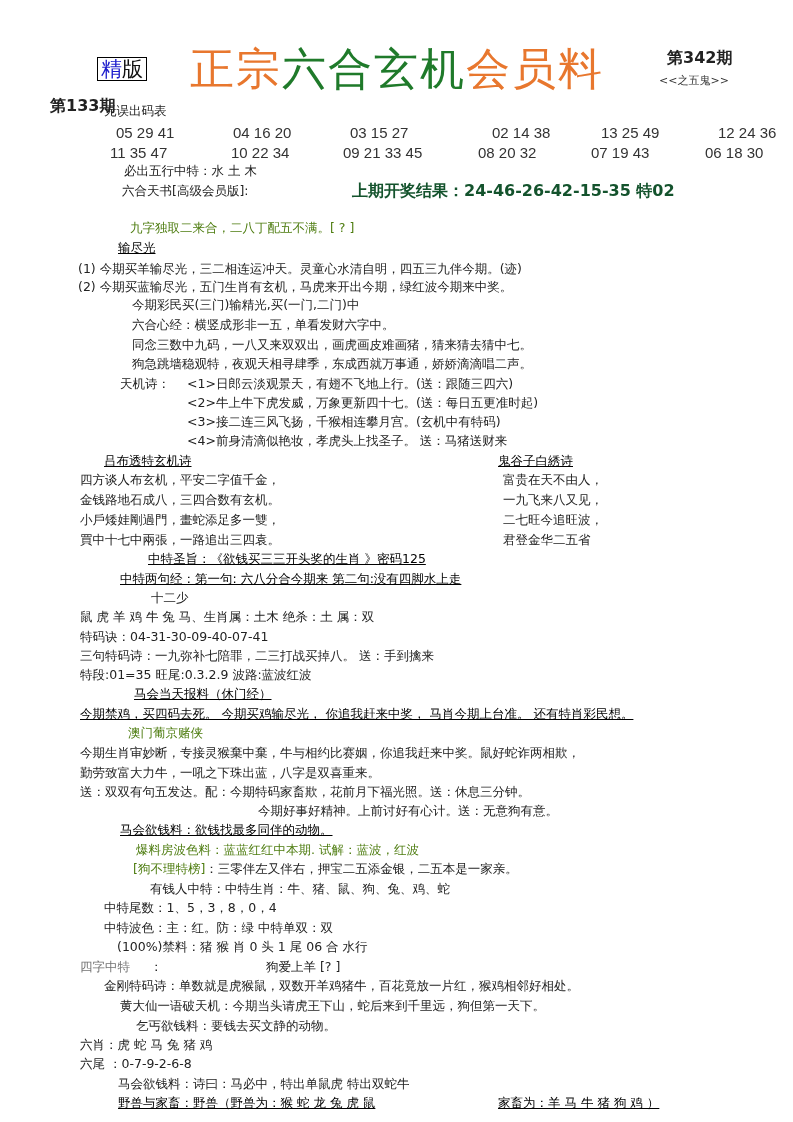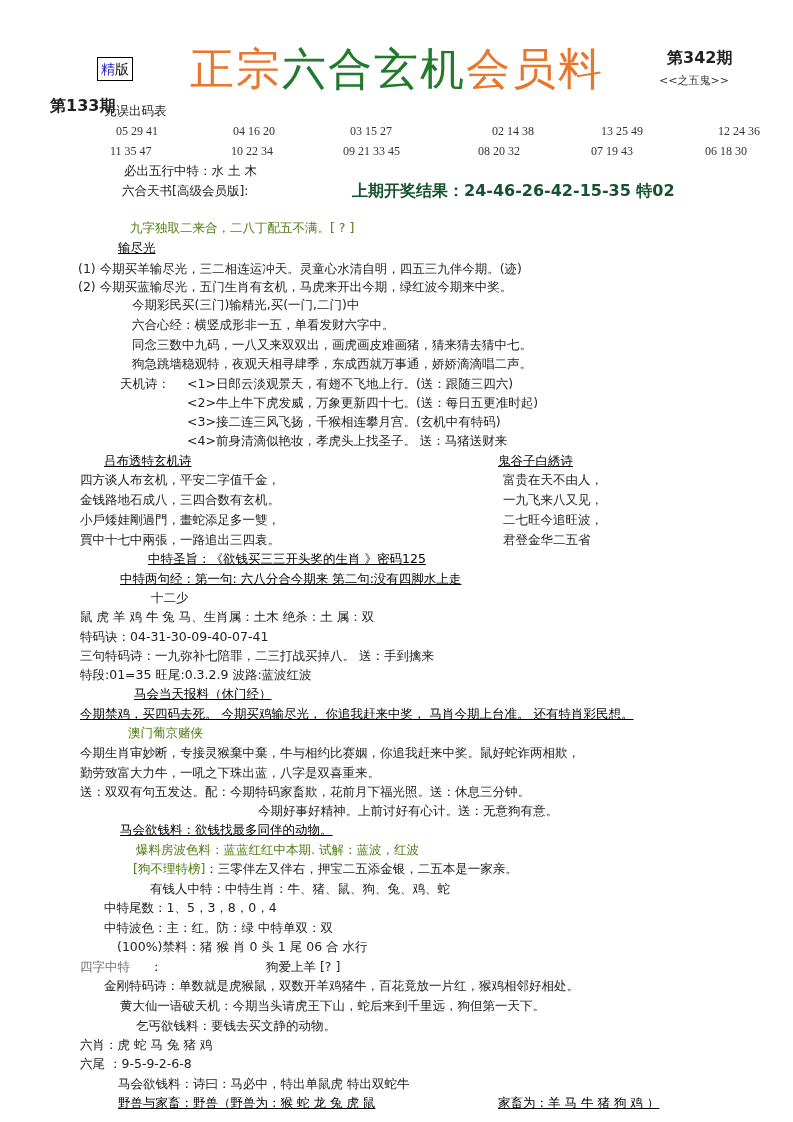--- a/index.html
+++ b/index.html
@@ -1,29 +1,29 @@
 <!DOCTYPE html>
 <html><head>
 <meta charset="utf-8">
 <style>
   html, body { margin:0; padding:0; background:#ffffff; }
   body { width:793px; height:1122px; position:relative; overflow:hidden;
          font-family:"DejaVu Sans", sans-serif; color:#222; font-size:12.5px; }
   .abs { position:absolute; white-space:nowrap; }
-  .badge { left:97px; top:57px; border:1px solid #000; padding:1px 3px; font-size:14px; line-height:20px; }
+  .badge { left:97px; top:57px; border:1px solid #000; padding:1px 3px; font-size:21px; line-height:20px; }
   .badge .b1 { color:#1a1acc; }
   .badge .b2 { color:#111; }
   .title { left:190px; top:42px; font-family:"DejaVu Serif", serif; font-size:44px; letter-spacing:2px; line-height:54px; }
   .t-or { color:#e8772e;margin-top:42px; }
   .t-gr { color:#1f7a2a;margin-top:8px; }
   .issue-r { left:667px; top:48px; font-weight:bold; font-size:16px; }
   .issue-sub { left:659px; top:73px; font-size:11px; color:#333; }
   .issue-l { left:50px; top:96px; font-weight:bold; font-size:16px; }
   .subhead { left:104px; top:103px; font-size:12.5px; }
-  .num { font-family:Liberation Serif, serif; font-size:12px; color:#333; }
+  .num { font-family:Liberation Sans, sans-serif; font-size:15px; color:#333; }
   .red { color:#737373; }
   .pink { color:#000000;text-decoration:underline; }
   .navy { color:#4d7c0f; }
   .result { left:352px; top:181px; color:#14532d; font-size:16px; font-weight:bold; }
 </style>
 </head>
 <body>
 
 <div class="abs badge"><span class="b1">精</span><span class="b2">版</span></div>
 
@@ -103,16 +103,16 @@
 <div class="abs" style="left:104px;top:920px">中特波色：主：红。防：绿 中特单双：双</div>
 <div class="abs" style="left:117px;top:939px">(100%)禁料：猪 猴 肖 0 头 1 尾 06 合 水行</div>
 
 <div class="abs red" style="left:80px;top:959px">四字中特</div>
 <div class="abs" style="left:150px;top:959px">：</div>
 <div class="abs" style="left:266px;top:959px">狗爱上羊 [? ]</div>
 <div class="abs" style="left:104px;top:978px">金刚特码诗：单数就是虎猴鼠，双数开羊鸡猪牛，百花竟放一片红，猴鸡相邻好相处。</div>
 <div class="abs" style="left:120px;top:998px">黄大仙一语破天机：今期当头请虎王下山，蛇后来到千里远，狗但第一天下。</div>
 <div class="abs" style="left:136px;top:1018px">乞丐欲钱料：要钱去买文静的动物。</div>
 <div class="abs" style="left:80px;top:1037px">六肖：虎 蛇 马 兔 猪 鸡</div>
-<div class="abs" style="left:80px;top:1056px">六尾 ：9-5-9-2-6-8</div>
+<div class="abs" style="left:80px;top:1056px">六尾 ：0-7-9-2-6-8</div>
 <div class="abs" style="left:118px;top:1076px">马会欲钱料：诗曰：马必中，特出单鼠虎   特出双蛇牛</div>
 <div class="abs pink" style="left:118px;top:1095px">野兽与家畜：野兽（野兽为：猴 蛇 龙 兔 虎 鼠</div>
 <div class="abs pink" style="left:498px;top:1095px">家畜为：羊 马 牛 猪 狗 鸡 ）</div>
 
 </body></html>

